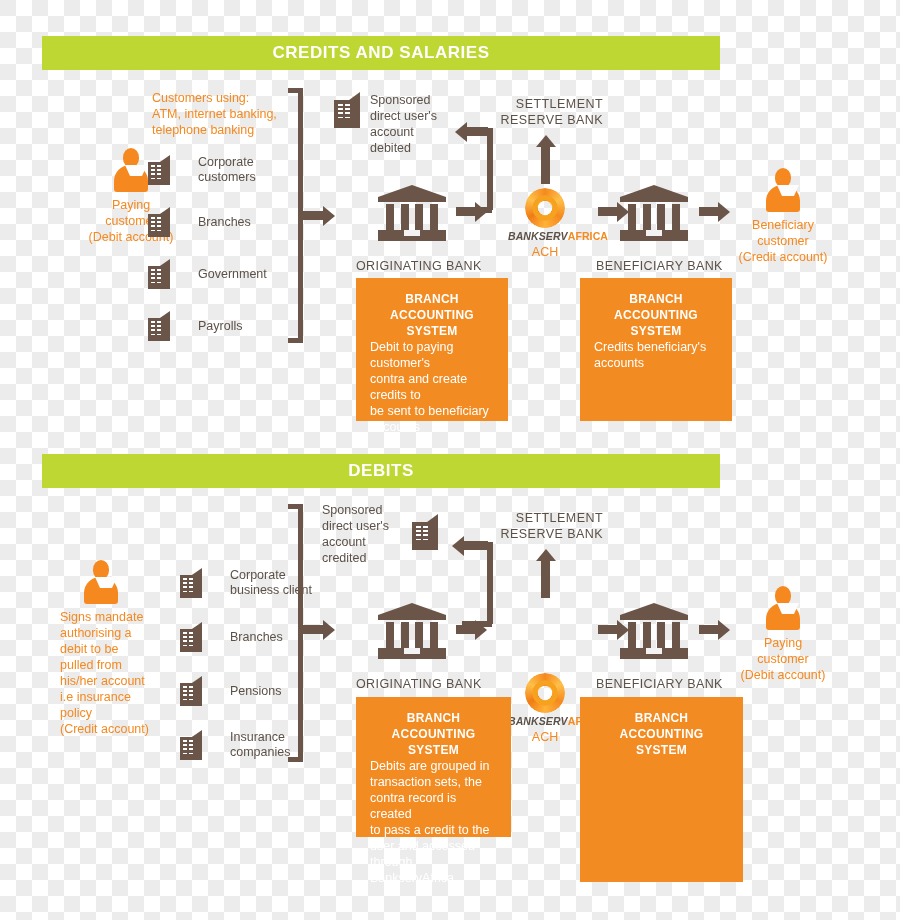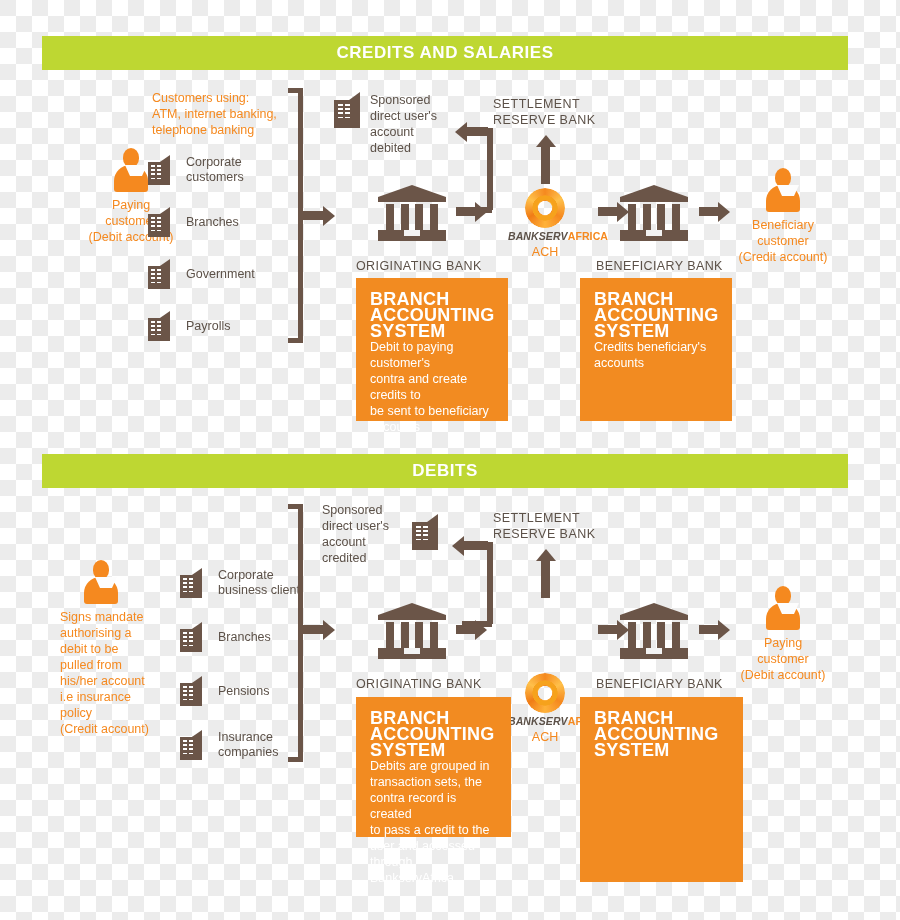--- a/index.html
+++ b/index.html
@@ -9,21 +9,21 @@
     background:
       repeating-conic-gradient(#ffffff 0% 25%, #ececec 0% 50%) 0 0 / 32px 32px;
     position:relative;
     overflow:hidden;
     color:#6b5548;
   }
   .diagram{position:absolute;inset:0;}
 
   
   .band{
-    position:absolute;left:42px;width:806px;height:34px;
+    position:absolute;left:42px;width:678px;height:34px;
     background:#bed732;
     display:flex;align-items:center;justify-content:center;
   }
   .band-title{
     color:#ffffff;font-size:17px;font-weight:bold;letter-spacing:.55px;
   }
   #band-credits{top:36px;}
   #band-debits{top:454px;}
 
   
@@ -64,21 +64,21 @@
   }
   .bldg .win{
     position:absolute;left:3px;top:10px;width:10px;height:14px;
     background:
       repeating-linear-gradient(to bottom,#ffffff 0 1.6px,#6b5548 1.6px 4.2px);
   }
   .bldg .winsplit{
     position:absolute;left:7px;top:10px;width:1.6px;height:14px;background:#6b5548;
   }
 
-  .bldg-row{display:flex;align-items:center;gap:16px;}
+  .bldg-row{display:flex;align-items:center;gap:28px;}
   .bldg-label{font-size:12.5px;line-height:15px;color:#5c5148;white-space:pre-line;}
 
   
   .bank{width:68px;height:56px;position:relative;}
   .bank .pediment{
     position:absolute;left:0;top:0;width:68px;height:17px;background:#6b5548;
     clip-path:polygon(50% 0,100% 70%,100% 100%,0 100%,0 70%);
   }
   .bank .cols{
     position:absolute;left:8px;top:19px;width:52px;height:26px;
@@ -111,32 +111,33 @@
   .bsa-word .s1{color:#5c5148;font-style:italic;}
   .bsa-word .s2{color:#f5891f;}
   .bsa-ach{color:#f5891f;font-size:12.5px;margin-top:3px;}
 
   
   .obox{
     position:absolute;background:#f28b21;color:#ffffff;
     padding:13px 14px 12px 14px;box-sizing:border-box;
   }
   .obox .otitle{
-    font-size:18px;font-weight:bold;line-height:16px;letter-spacing:.25px;
+    font-size:12px;font-weight:bold;line-height:16px;letter-spacing:.25px;
     white-space:pre-line;
+    text-align:center;
   }
   .obox .obody{font-size:12.5px;line-height:16px;white-space:pre-line;}
 
   
   .sidetext{font-size:12.5px;line-height:16px;color:#5c5148;white-space:pre-line;}
   .sidetext.orange{color:#f5891f;}
 
   
   .srb{
-    font-size:12.5px;letter-spacing:.45px;color:#5c5148;text-align:left;
+    font-size:12.5px;letter-spacing:.45px;color:#5c5148;text-align:right;
     line-height:16px;white-space:pre-line;
   }
 
   
   .arrow-r{position:absolute;height:9px;background:#6b5548;}
   .arrow-r::after{
     content:"";position:absolute;right:-11px;top:-5.5px;
     border-top:10px solid transparent;border-bottom:10px solid transparent;
     border-left:12px solid #6b5548;
   }

